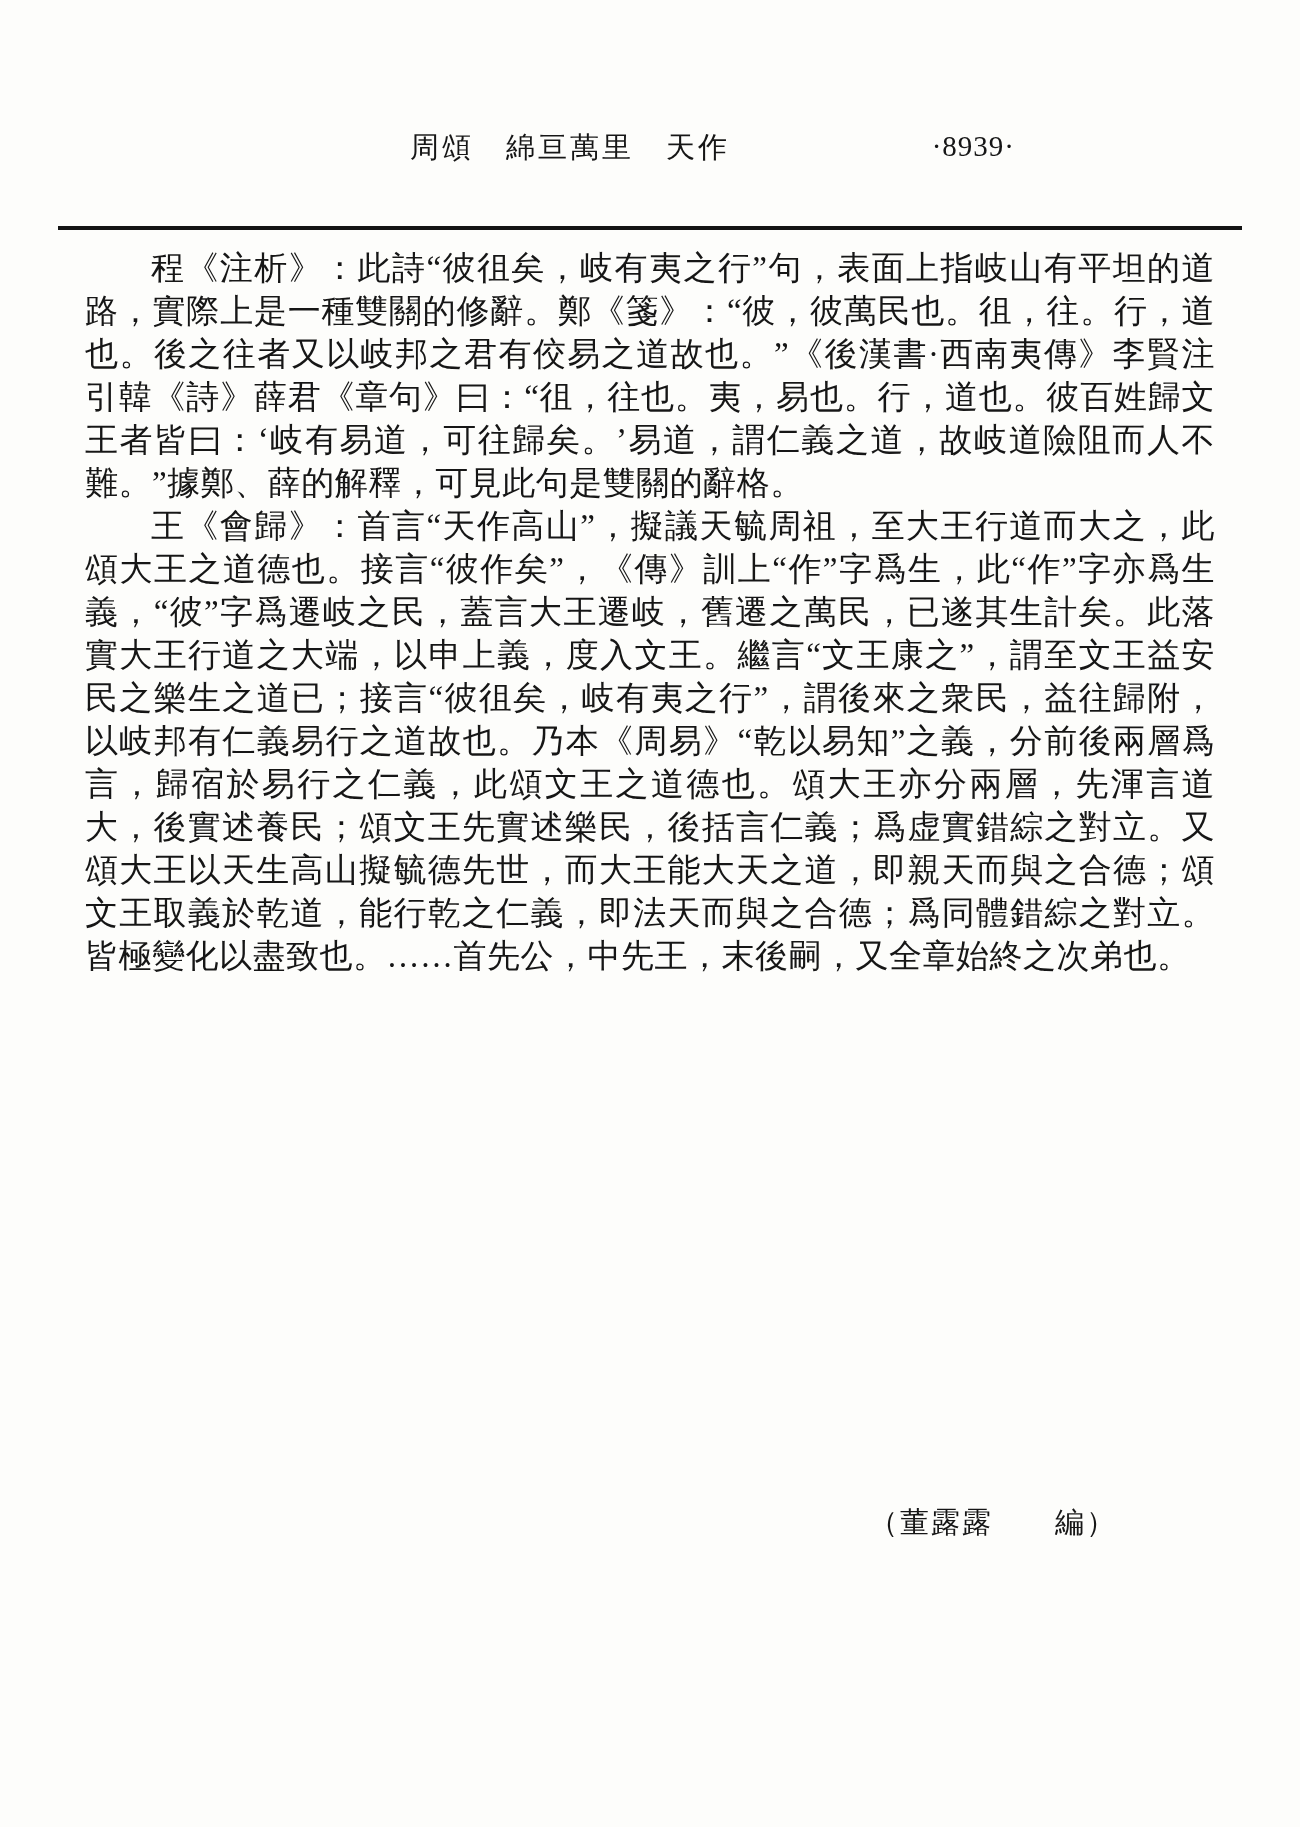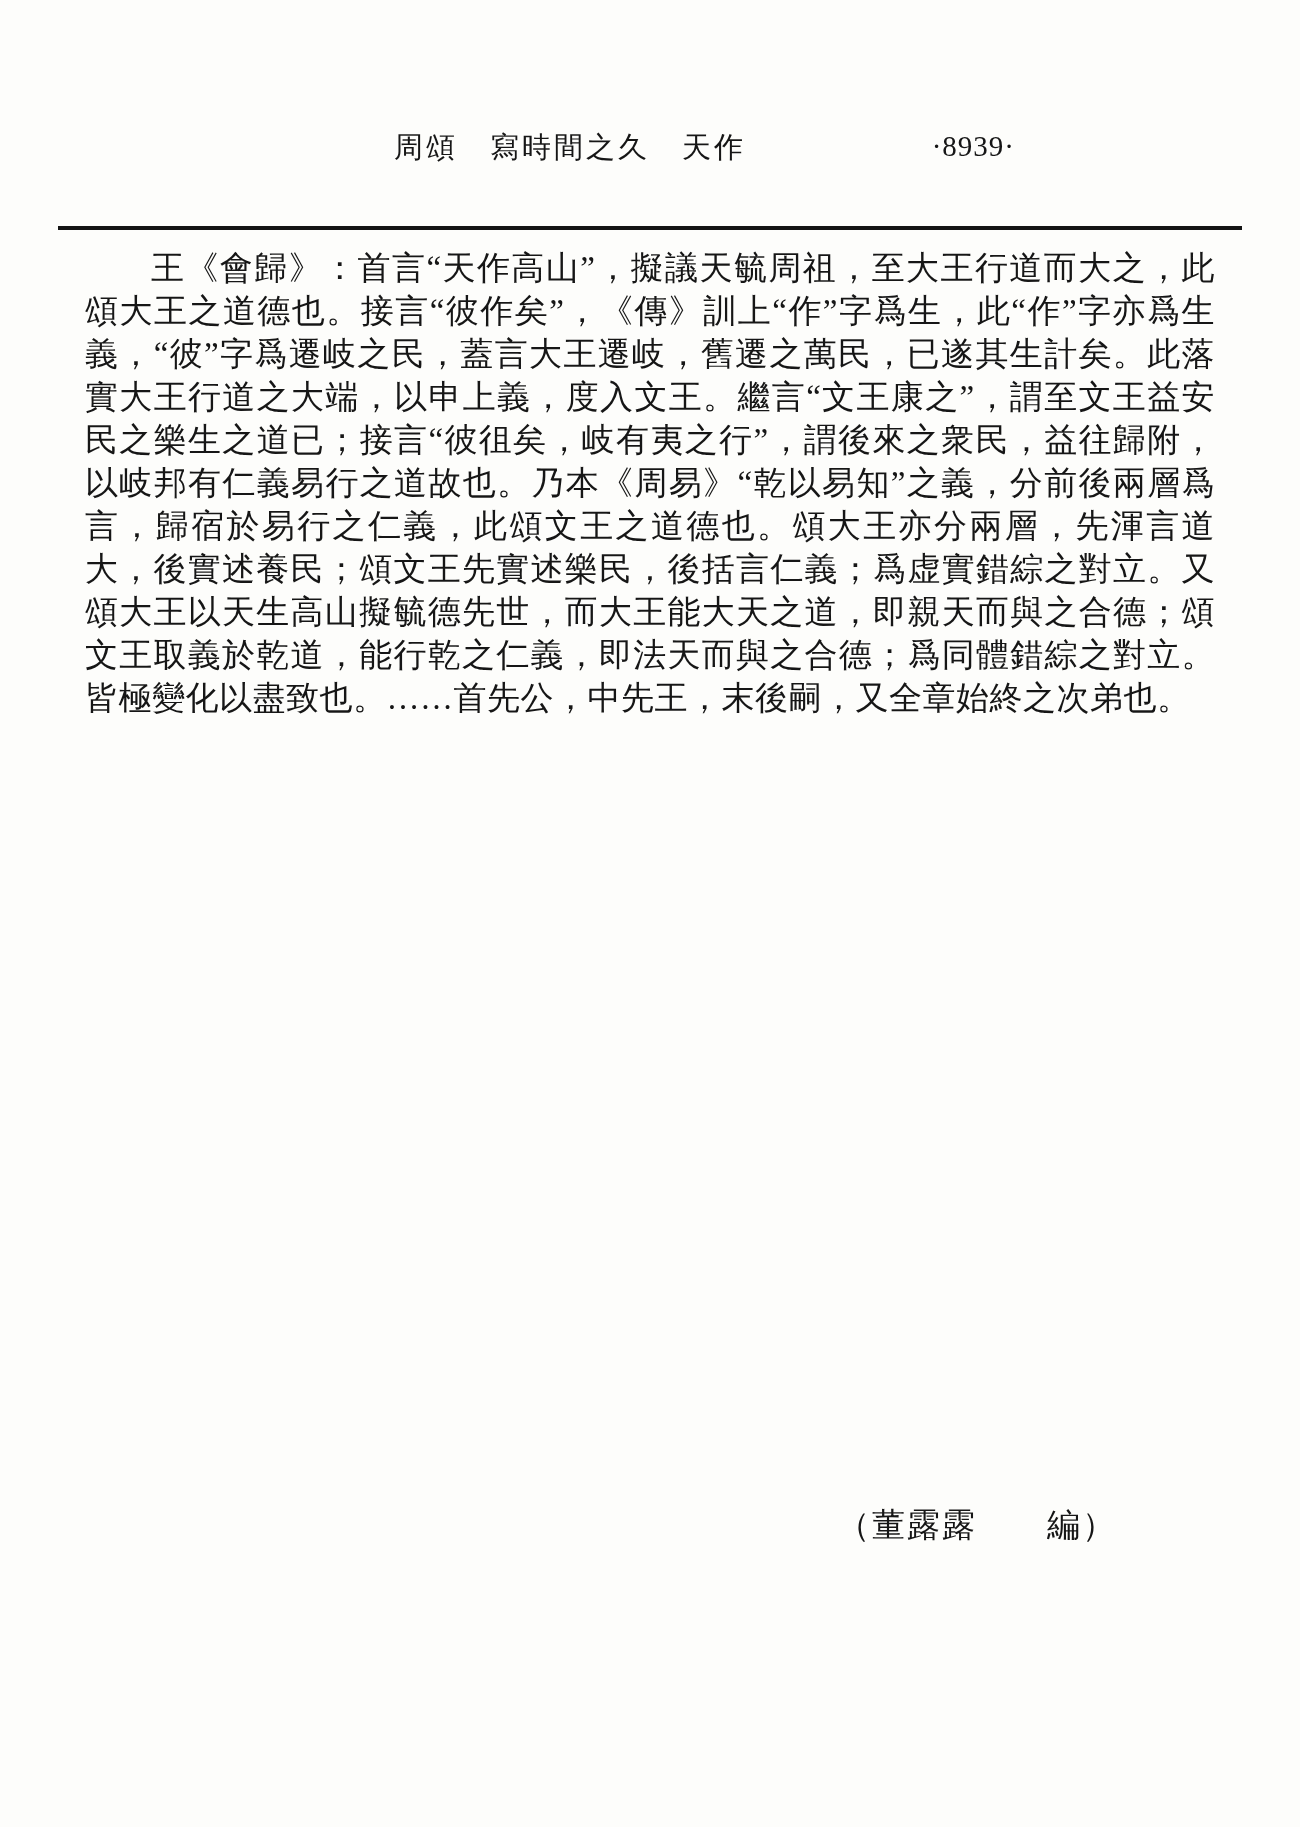--- a/index.html
+++ b/index.html
@@ -67,36 +67,37 @@
     text-indent: 2em;
   }
   .editor-credit {
     position: absolute;
     top: 1503px;
     left: 85px;
     width: 1130px;
     box-sizing: border-box;
     padding-right: 98px;
     text-align: right;
-    font-size: 33px;
+    font-size: 29px;
     letter-spacing: 2px;
     white-space: pre;
   }
 </style>
 </head>
 <body>
 
 <div class="page">
 
   <div class="running-header">
-    <div class="header-title">周頌　寫時間之久　天作</div>
+    <div class="header-title">周頌　綿亘萬里　天作</div>
     <div class="page-number">·8939·</div>
   </div>
 
   <div class="header-rule"></div>
 
   <div class="content">
+    <p>程《注析》：此詩“彼徂矣，岐有夷之行”句，表面上指岐山有平坦的道路，實際上是一種雙關的修辭。鄭《箋》：“彼，彼萬民也。徂，往。行，道也。後之往者又以岐邦之君有佼易之道故也。”《後漢書·西南夷傳》李賢注引韓《詩》薛君《章句》曰：“徂，往也。夷，易也。行，道也。彼百姓歸文王者皆曰：‘岐有易道，可往歸矣。’易道，謂仁義之道，故岐道險阻而人不難。”據鄭、薛的解釋，可見此句是雙關的辭格。</p>
     <p>王《會歸》：首言“天作高山”，擬議天毓周祖，至大王行道而大之，此頌大王之道德也。接言“彼作矣”，《傳》訓上“作”字爲生，此“作”字亦爲生義，“彼”字爲遷岐之民，蓋言大王遷岐，舊遷之萬民，已遂其生計矣。此落實大王行道之大端，以申上義，度入文王。繼言“文王康之”，謂至文王益安民之樂生之道已；接言“彼徂矣，岐有夷之行”，謂後來之衆民，益往歸附，以岐邦有仁義易行之道故也。乃本《周易》“乾以易知”之義，分前後兩層爲言，歸宿於易行之仁義，此頌文王之道德也。頌大王亦分兩層，先渾言道大，後實述養民；頌文王先實述樂民，後括言仁義；爲虚實錯綜之對立。又頌大王以天生高山擬毓德先世，而大王能大天之道，即親天而與之合德；頌文王取義於乾道，能行乾之仁義，即法天而與之合德；爲同體錯綜之對立。皆極變化以盡致也。……首先公，中先王，末後嗣，又全章始終之次弟也。</p>
   </div>
 
   <div class="editor-credit">（董露露　　編）</div>
 
 </div>
 
 </body></html>

